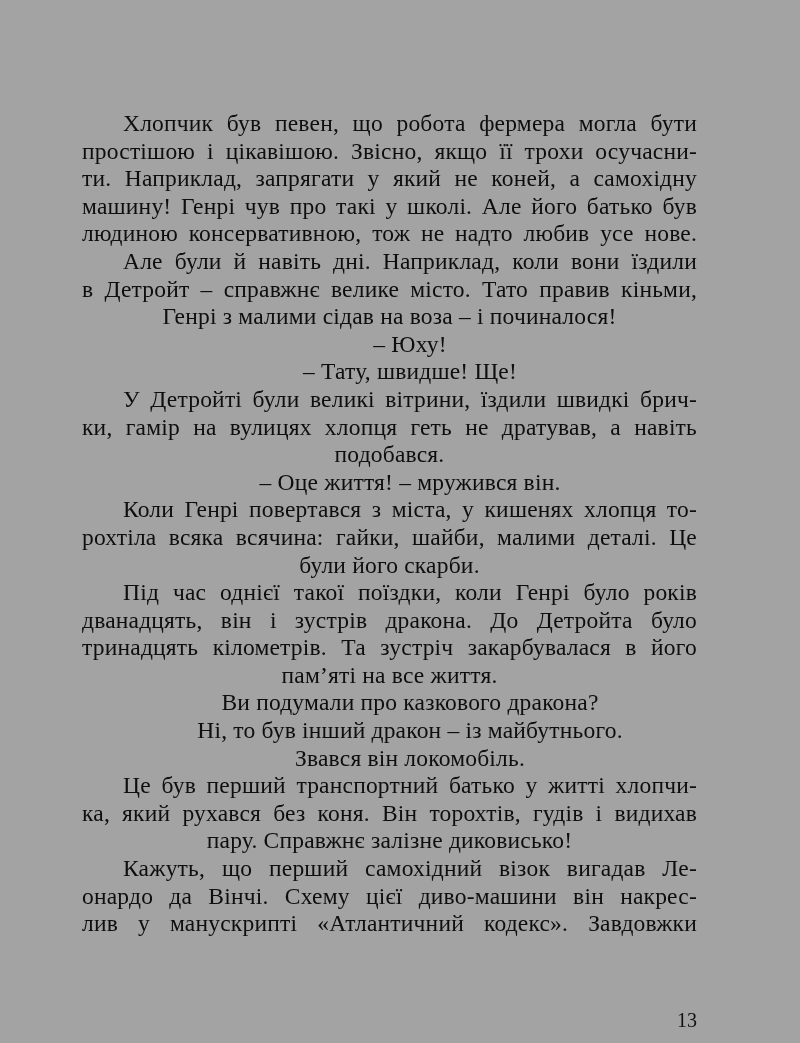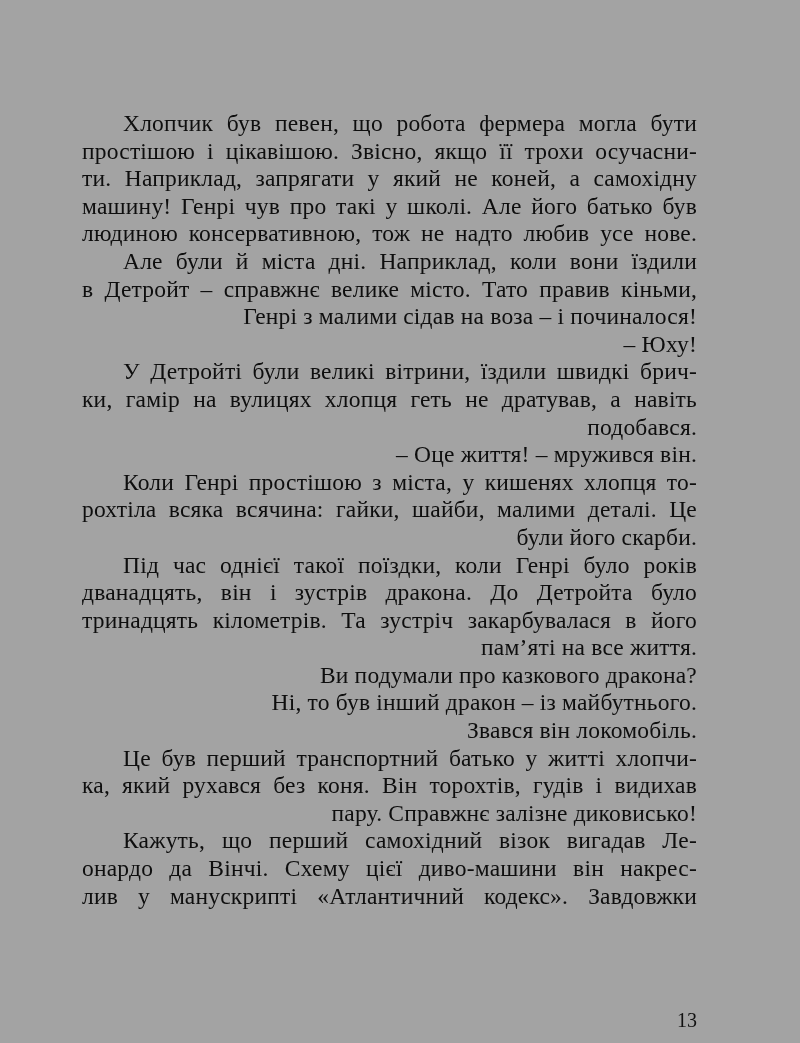--- a/index.html
+++ b/index.html
@@ -20,21 +20,21 @@
     top: 110px;
     width: 615px;
     font-family: "Liberation Serif", "DejaVu Serif", serif;
     font-size: 23.5px;
     color: #0e0e0e;
     letter-spacing: 0.2px;
   }
   .line {
     line-height: 27.6px;
     height: 27.6px;
-    text-align: right;
+    text-align: center;
     overflow: visible;
   }
   .line.fill {
     text-align: justify;
     text-align-last: justify;
   }
   .line.indent {
     text-indent: 41px;
   }
   .page-number {
@@ -50,29 +50,30 @@
 </head>
 <body>
 
 <div class="page">
   <div class="text-block" id="text-block">
       <div class="line indent fill">Хлопчик був певен, що робота фермера могла бути</div>
       <div class="line fill">простішою і цікавішою. Звісно, якщо її трохи осучасни-</div>
       <div class="line fill">ти. Наприклад, запрягати у який не коней, а самохідну</div>
       <div class="line fill">машину! Генрі чув про такі у школі. Але його батько був</div>
       <div class="line fill">людиною консервативною, тож не надто любив усе нове.</div>
-      <div class="line indent fill">Але були й міста дні. Наприклад, коли вони їздили</div>
+      <div class="line indent fill">Але були й навіть дні. Наприклад, коли вони їздили</div>
       <div class="line fill">в Детройт – справжнє велике місто. Тато правив кіньми,</div>
       <div class="line">Генрі з малими сідав на воза – і починалося!</div>
       <div class="line indent">– Юху!</div>
+      <div class="line indent">– Тату, швидше! Ще!</div>
       <div class="line indent fill">У Детройті були великі вітрини, їздили швидкі брич-</div>
       <div class="line fill">ки, гамір на вулицях хлопця геть не дратував, а навіть</div>
       <div class="line">подобався.</div>
       <div class="line indent">– Оце життя! – мружився він.</div>
-      <div class="line indent fill">Коли Генрі простішою з міста, у кишенях хлопця то-</div>
+      <div class="line indent fill">Коли Генрі повертався з міста, у кишенях хлопця то-</div>
       <div class="line fill">рохтіла всяка всячина: гайки, шайби, малими деталі. Це</div>
       <div class="line">були його скарби.</div>
       <div class="line indent fill">Під час однієї такої поїздки, коли Генрі було років</div>
       <div class="line fill">дванадцять, він і зустрів дракона. До Детройта було</div>
       <div class="line fill">тринадцять кілометрів. Та зустріч закарбувалася в його</div>
       <div class="line">пам’яті на все життя.</div>
       <div class="line indent">Ви подумали про казкового дракона?</div>
       <div class="line indent">Ні, то був інший дракон – із майбутнього.</div>
       <div class="line indent">Звався він локомобіль.</div>
       <div class="line indent fill">Це був перший транспортний батько у житті хлопчи-</div>

